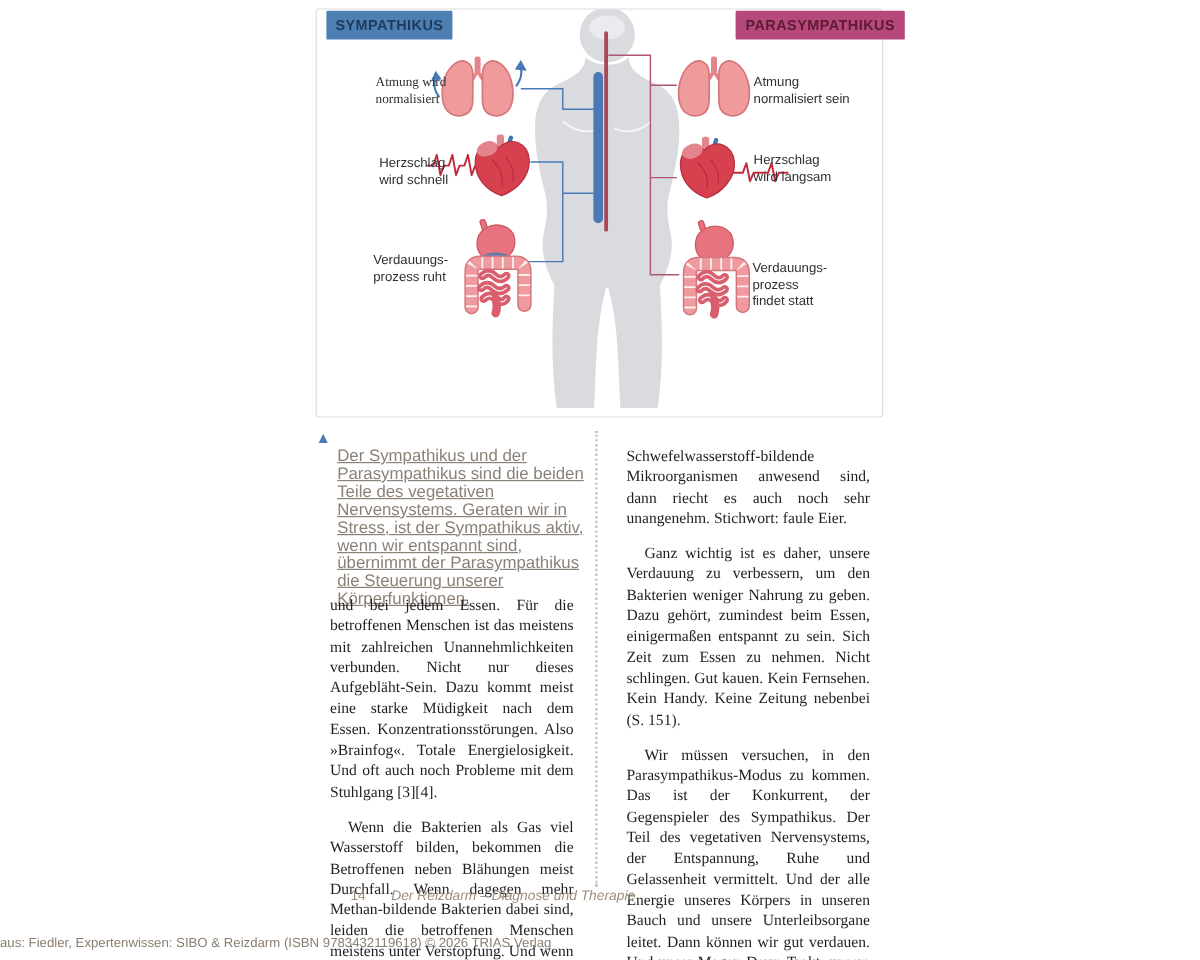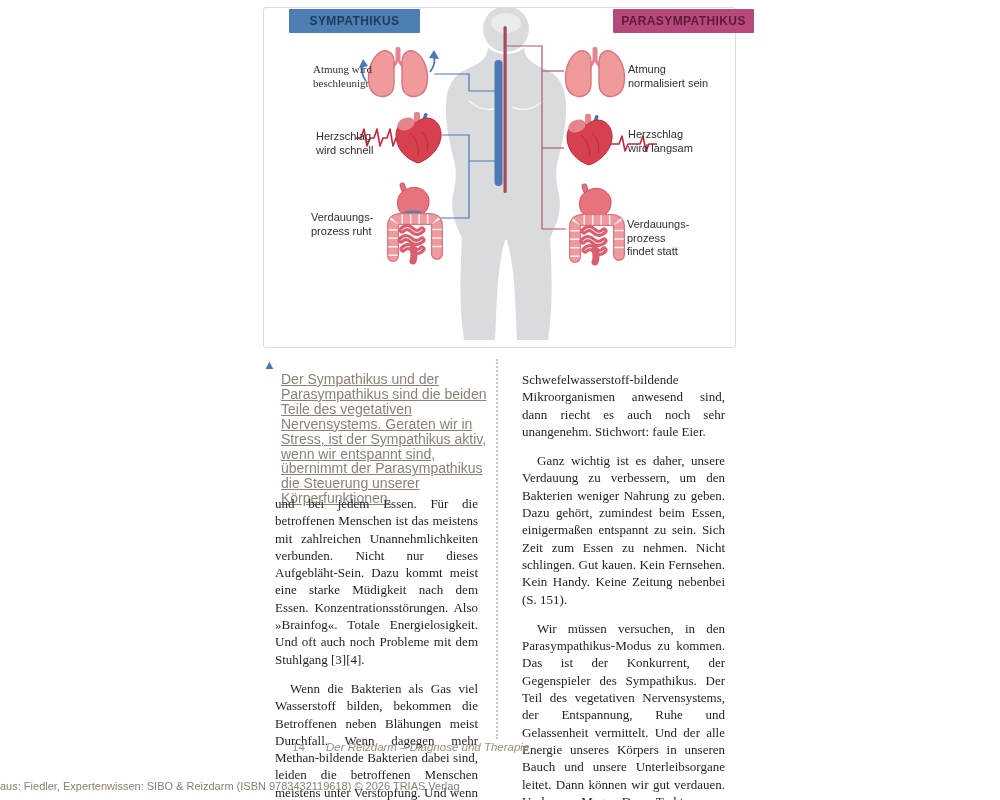--- a/index.html
+++ b/index.html
@@ -5,21 +5,21 @@
   html,body{margin:0;padding:0;background:#fff;}
   .page{position:relative;width:1000px;height:800px;background:#fff;overflow:hidden;
         font-family:"Liberation Sans",sans-serif;}
 
   
   .figure-box{position:absolute;left:263px;top:7px;width:471px;height:339px;
               border:1px solid var(--figure-border);border-radius:3px;background:#fff;}
   .figure-svg{position:absolute;left:0;top:0;width:471px;height:339px;}
   .hdr{position:absolute;top:1px;height:24px;display:flex;align-items:center;justify-content:center;
        font-size:12px;font-weight:bold;letter-spacing:.4px;border-radius:1px;}
-  .hdr-sym{left:8px;width:131px;background:var(--sympathikus-bg);color:var(--sympathikus-text);margin-left:17px;}
+  .hdr-sym{left:8px;width:105px;background:var(--sympathikus-bg);color:var(--sympathikus-text);}
   .hdr-para{left:349px;width:141px;background:var(--parasympathikus-bg);color:var(--parasympathikus-text);}
   .flabel{position:absolute;font-size:11px;line-height:13.5px;color:var(--label-text);}
 
   .sil{fill:var(--silhouette-gray);}
   .brain{fill:#eaebee;}
   .chestline{fill:none;stroke:#fff;stroke-width:1.5;opacity:.75;}
   .trunk-blue{fill:var(--nerve-blue);}
   .trunk-red{fill:var(--nerve-red);}
   .conn-b{fill:none;stroke:var(--nerve-blue);stroke-width:1.2;}
   .conn-r{fill:none;stroke:var(--connector-red);stroke-width:1.2;}
@@ -154,21 +154,21 @@
         <path class="gut-hl" d="M-12 21 q5 -5 10 0 t9 0"></path>
         <path class="gut" d="M-2 21 q2 7 0 12"></path>
       </g>
     </svg>
 
     <div class="hdr hdr-sym">SYMPATHIKUS</div>
     <div class="hdr hdr-para">PARASYMPATHIKUS</div>
 
     <div class="flabel" style="left:49px;top:55px;font-family:Liberation Serif, serif;">
       <div>Atmung wird</div>
-      <div>beschleunigt</div>
+      <div>normalisiert</div>
     </div>
     <div class="flabel" style="left:52px;top:122px;">
       <div>Herzschlag</div>
       <div>wird schnell</div>
     </div>
     <div class="flabel" style="left:47px;top:203px;">
       <div>Verdauungs-</div>
       <div>prozess ruht</div>
     </div>
     <div class="flabel" style="left:364px;top:55px;">

